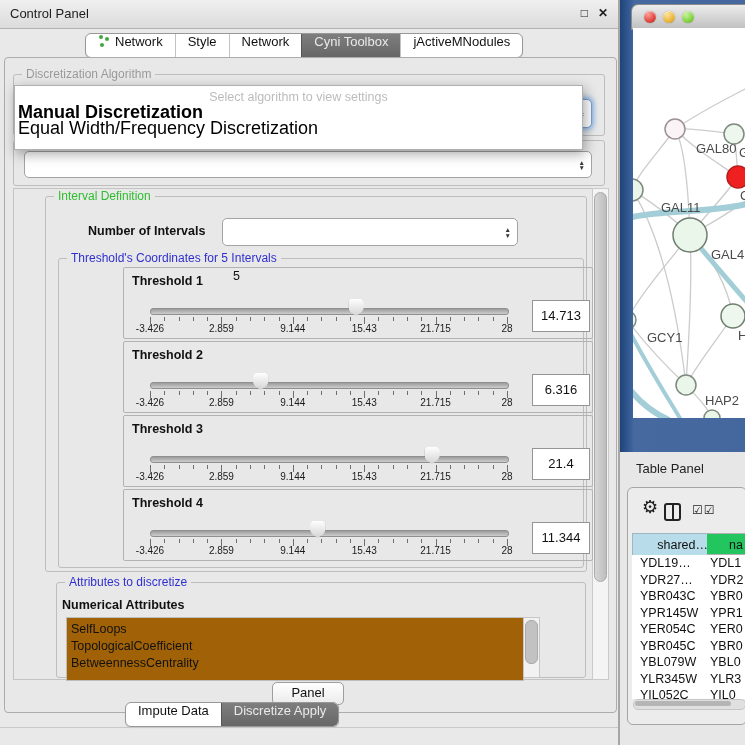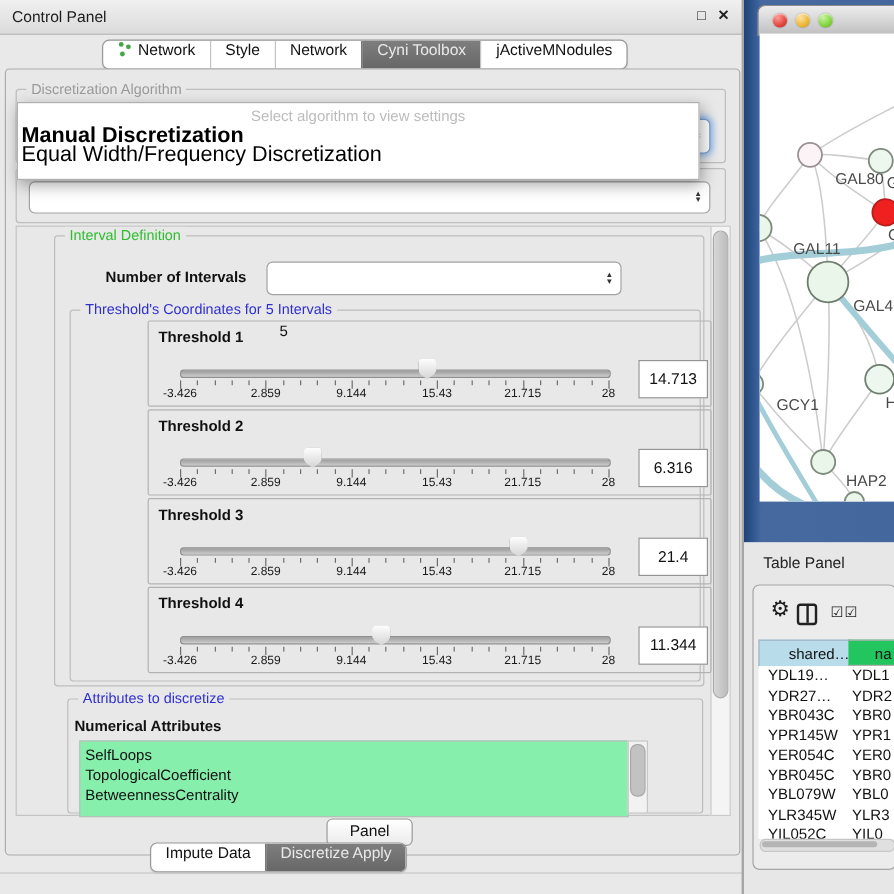--- a/index.html
+++ b/index.html
@@ -70,21 +70,21 @@
   .ticks{position:absolute;left:26px;top:49px;width:357px;height:8px;}
   .tick{position:absolute;top:0;width:1px;background:#6e6e6e;}
   .tick.major{height:7px;} .tick.minor{height:4px;}
   .ticklabels{position:absolute;left:26px;top:55px;width:357px;height:12px;}
   .ticklab{position:absolute;transform:translateX(-50%);font-size:10px;color:#1a1a1a;white-space:nowrap;}
   .vbox{position:absolute;left:408px;top:32px;width:56px;height:30px;background:#fff;border:1px solid #949494;
         font-size:13px;text-align:center;line-height:30px;}
 
   #attr-group{left:56px;top:582px;width:528px;height:94px;}
   #attr-sub{left:62px;top:598px;font-size:12.5px;font-weight:bold;}
-  #attr-list{left:66px;top:617px;width:456px;height:59px;background:#86efac;border:1px solid #bdbdbd;overflow:hidden;}
+  #attr-list{left:66px;top:617px;width:456px;height:59px;background:#a16207;border:1px solid #bdbdbd;overflow:hidden;}
   .attr-item{font-size:12.5px;line-height:17px;padding-left:4px;}
   #attr-scroll{left:523px;top:617px;width:15px;height:59px;background:#f2f2f2;border:1px solid #c6c6c6;}
   #attr-scroll .thumb{position:absolute;left:1px;top:2px;width:11px;height:42px;background:#c2c2c2;border:1px solid #a9a9a9;border-radius:6px;}
 
   #apply-btn{left:272px;top:682px;width:70px;height:21px;background:linear-gradient(#fff,#ebebeb);
              border:1px solid #9d9d9d;border-radius:5px;font-size:13px;text-align:center;line-height:20px;}
   #bottom-line{left:0;top:727px;width:619px;height:1px;background:#c9c9c9;}
   #divider{left:618px;top:0;width:2px;height:745px;background:#a6a6a6;}
 
   

